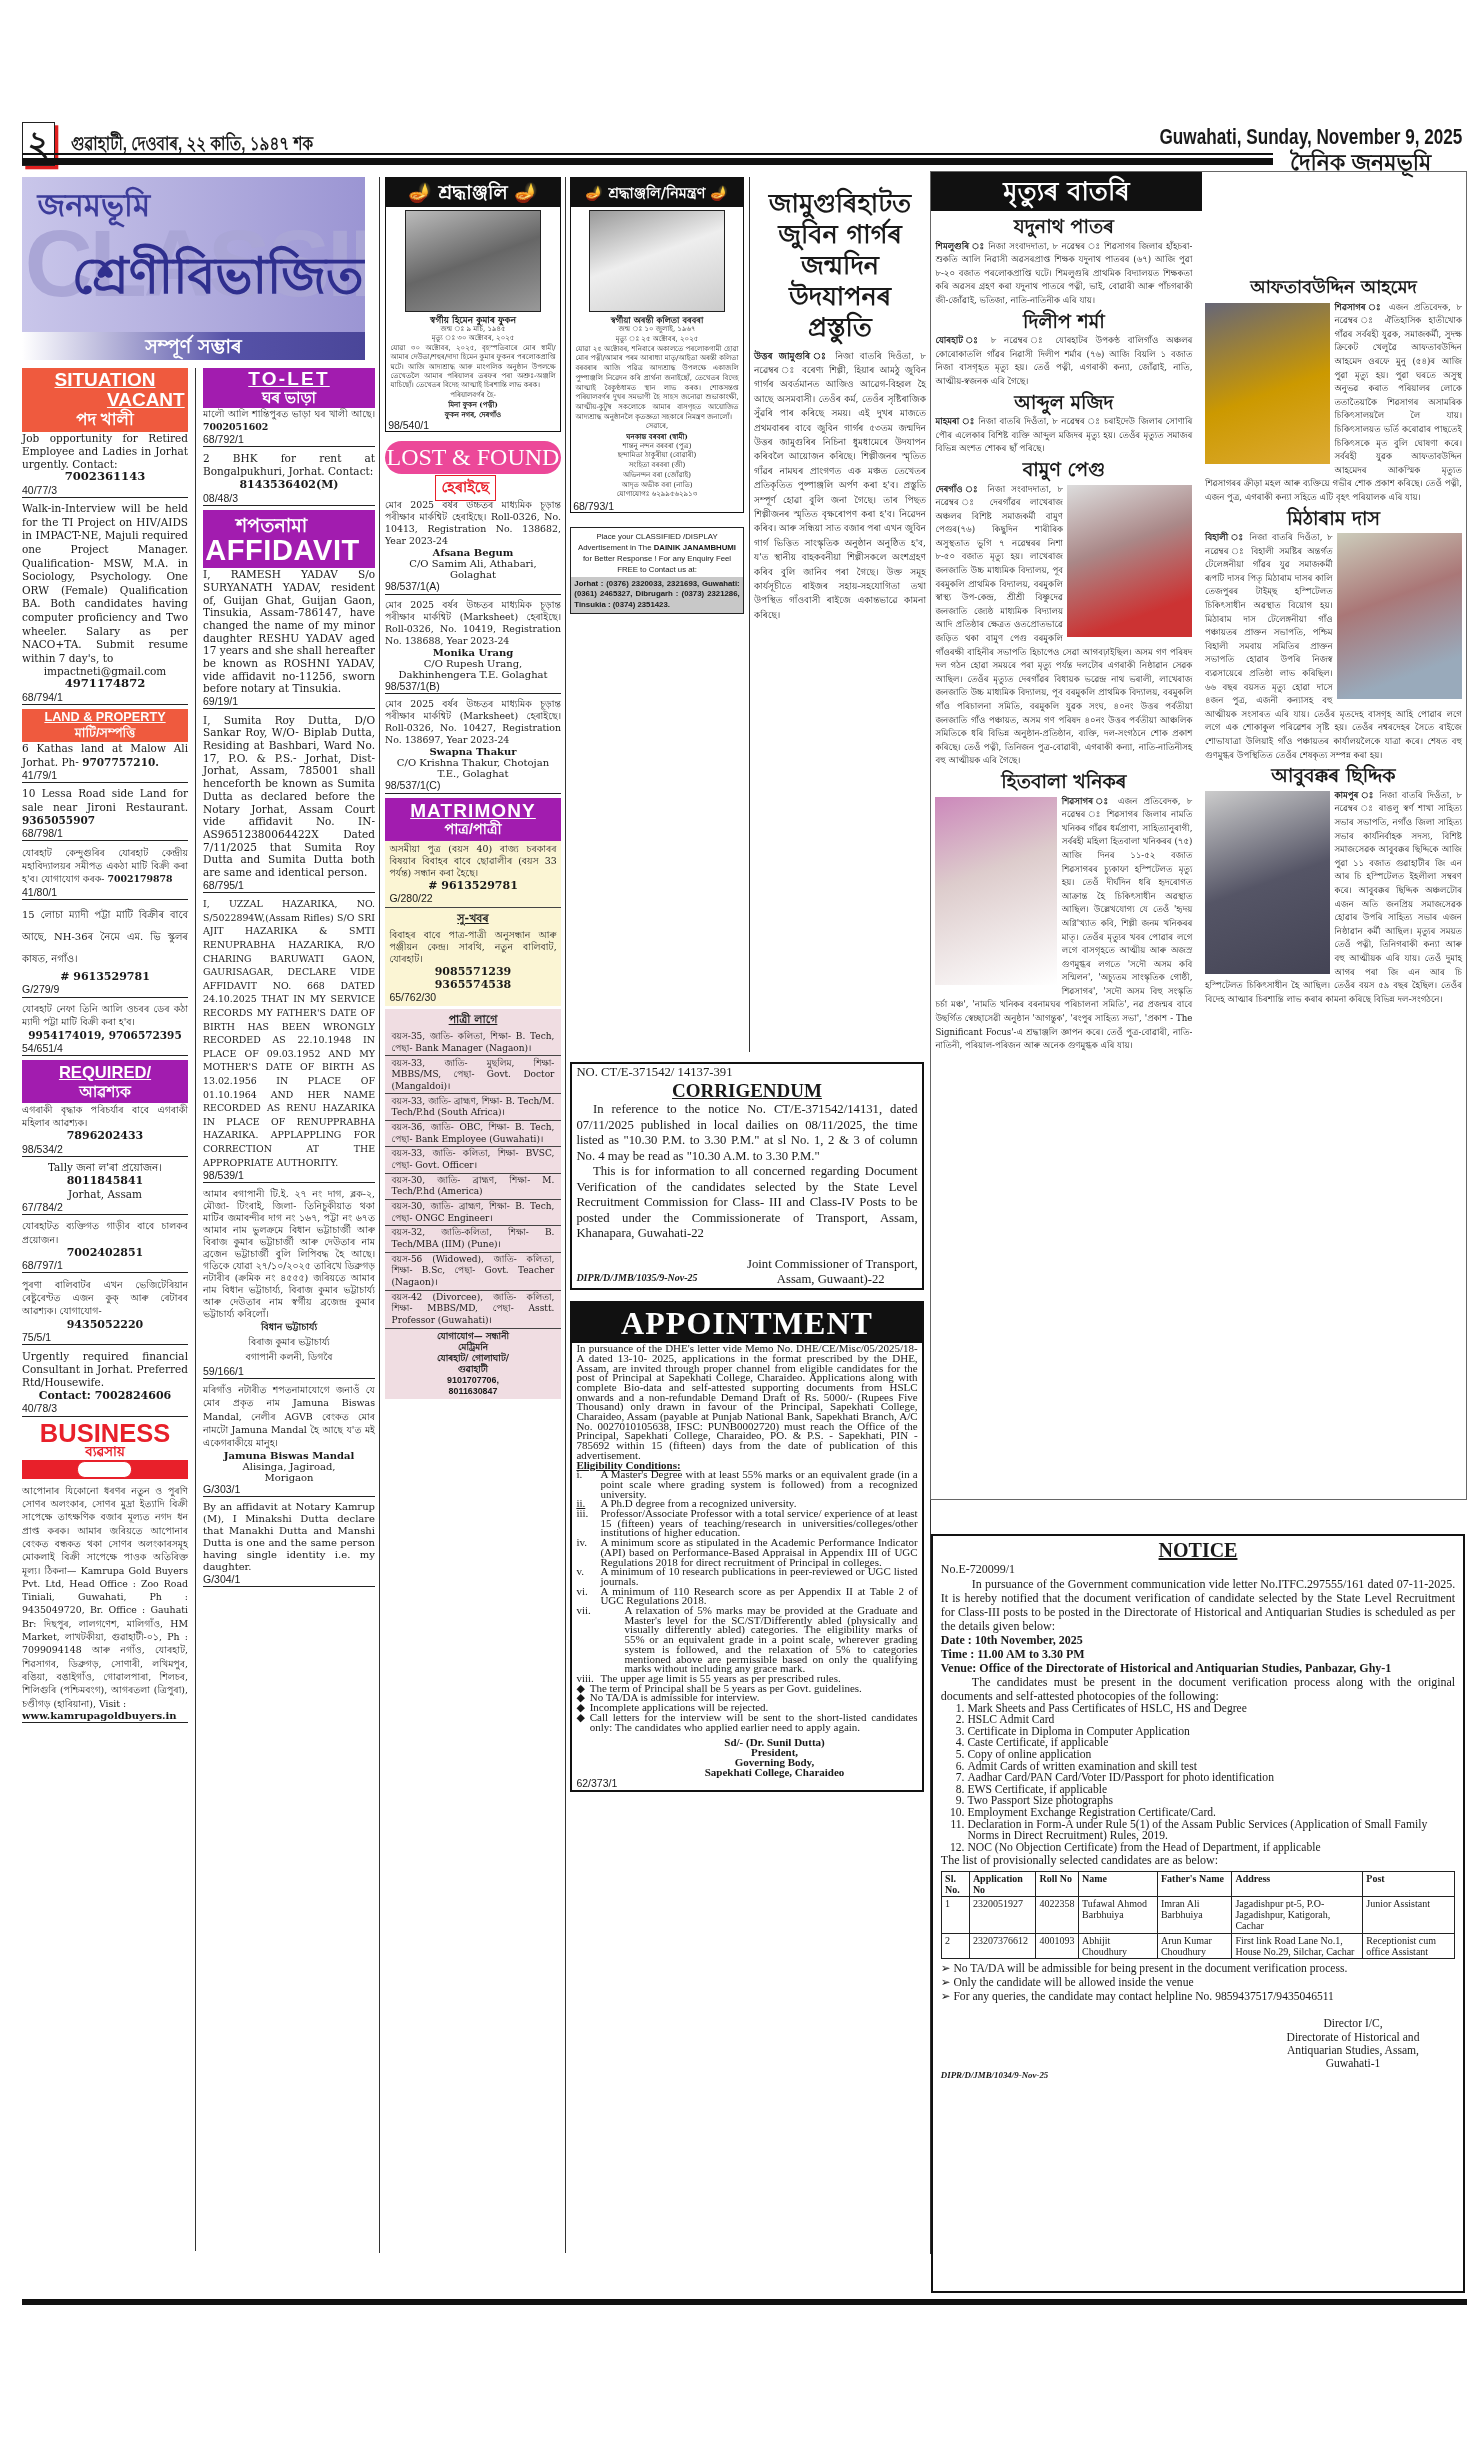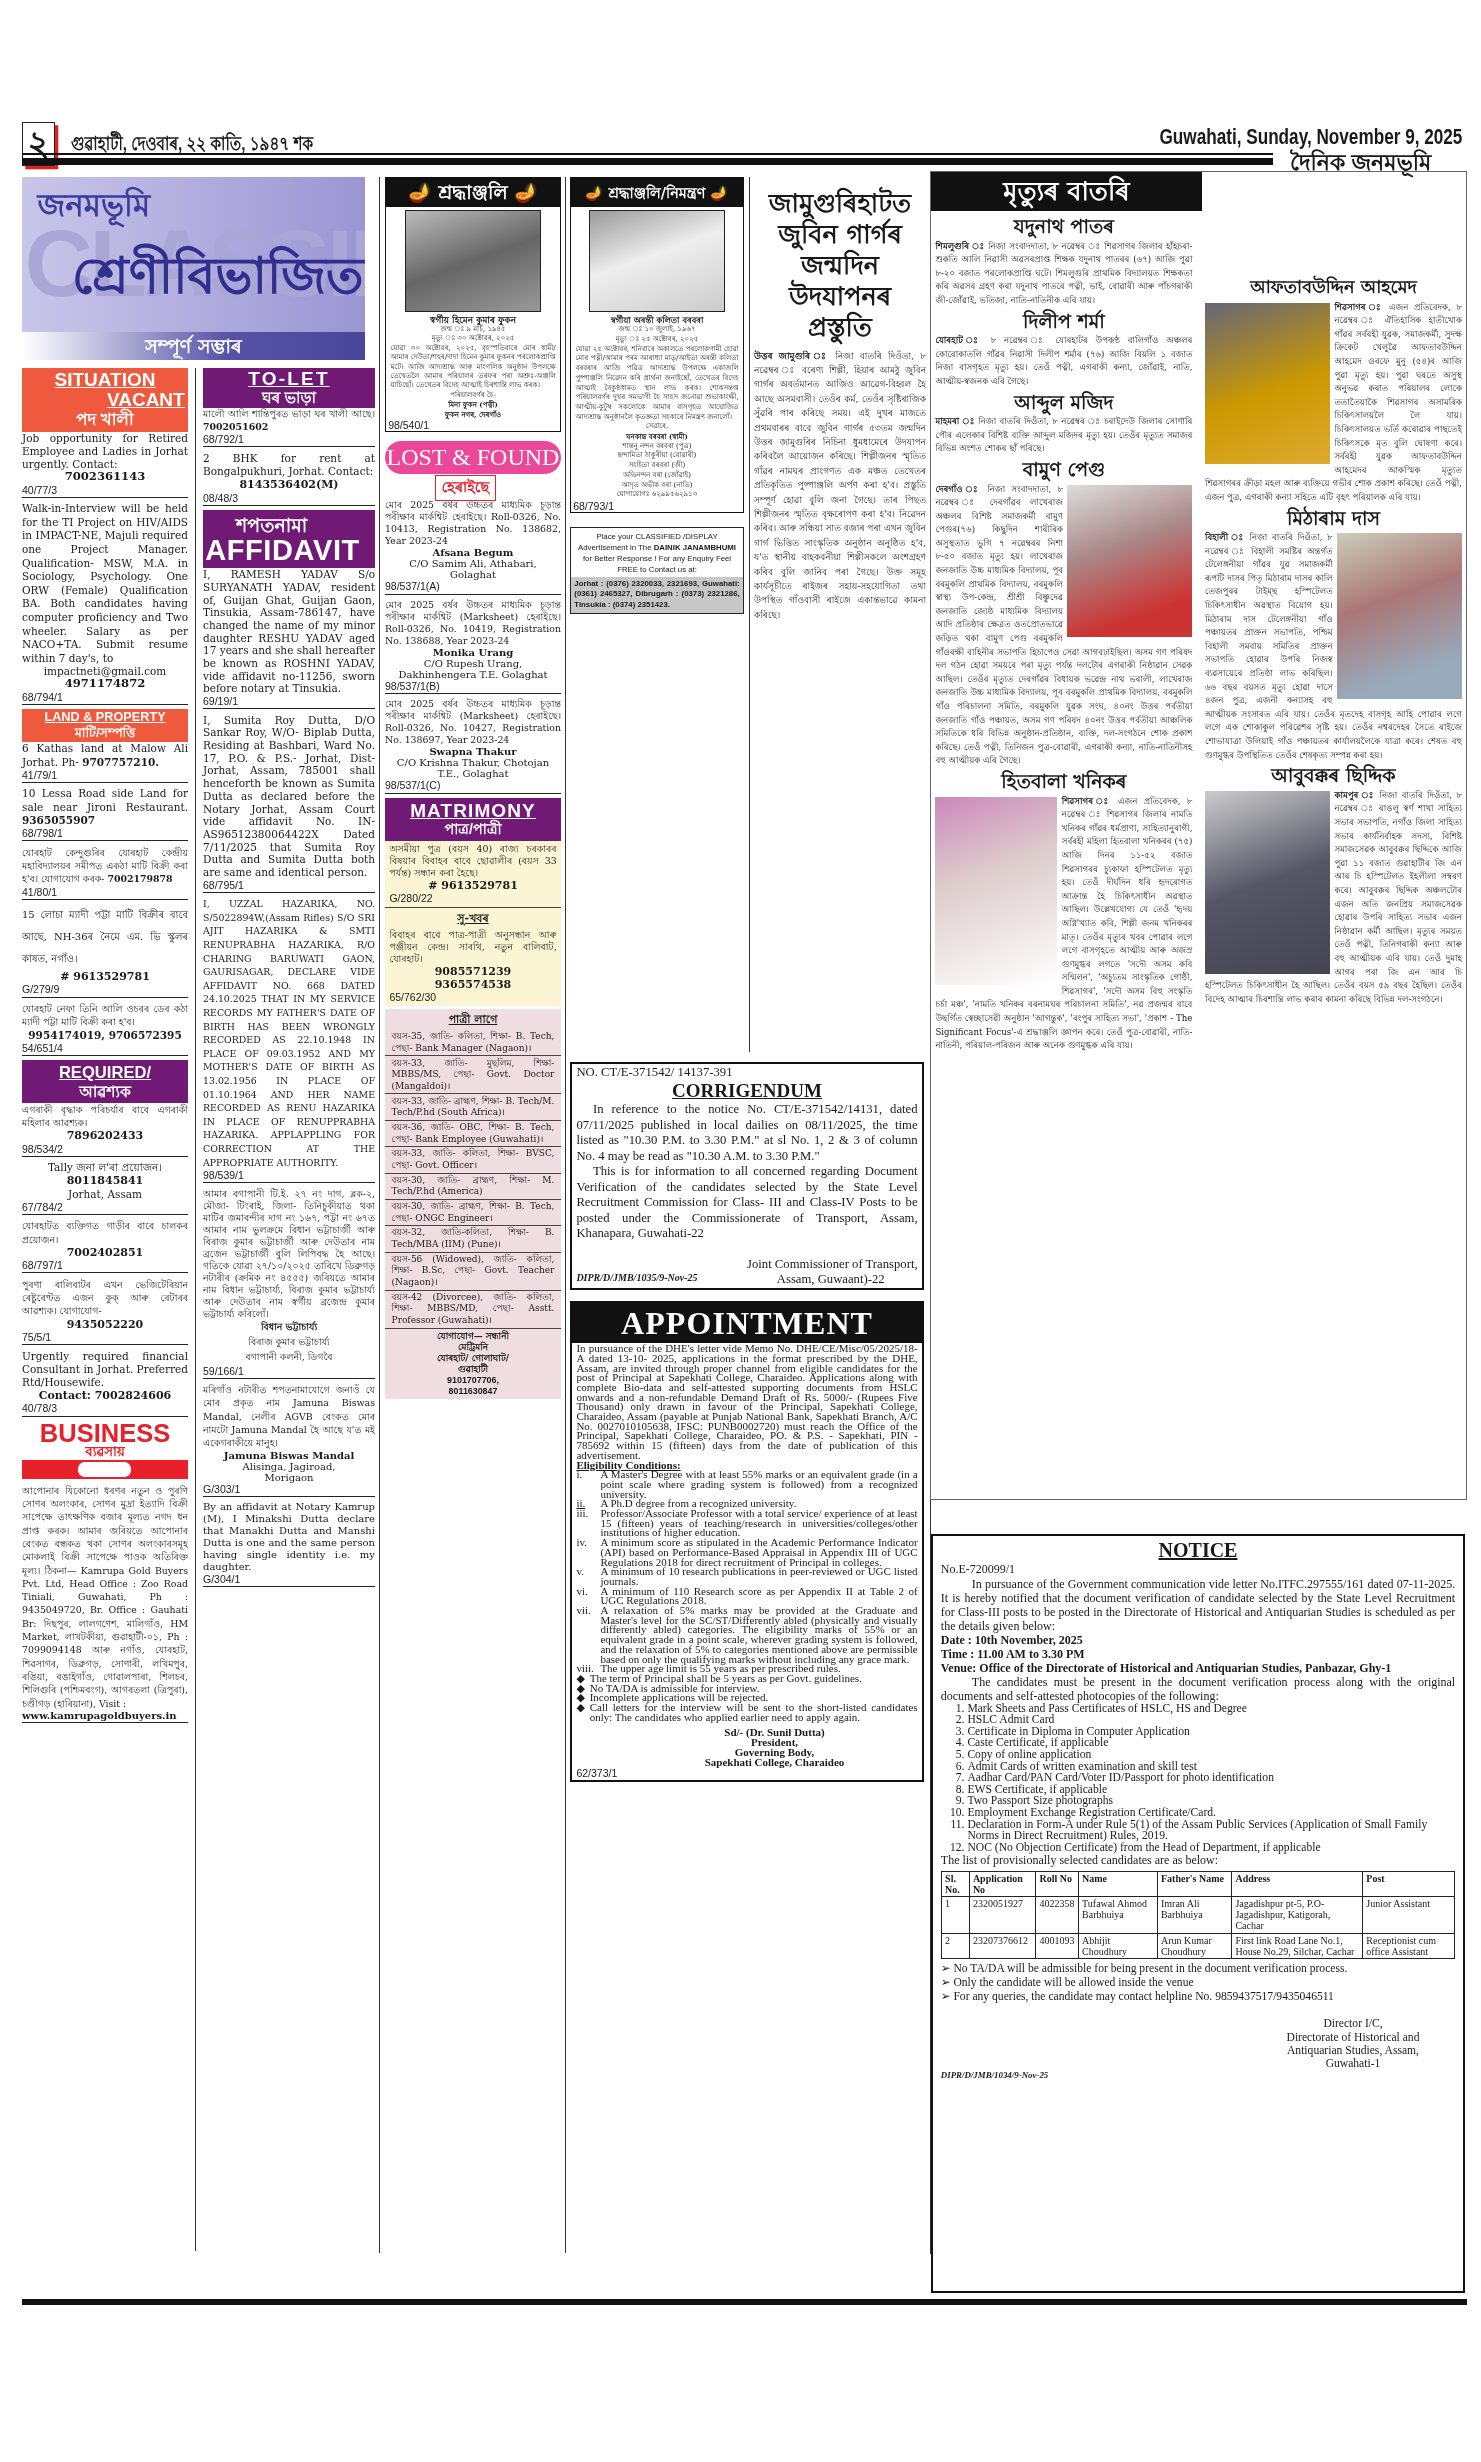--- a/index.html
+++ b/index.html
@@ -27,21 +27,21 @@
             background: linear-gradient(90deg, #c9c6ea, #9b95d3); overflow: hidden; }
   .banner .ghost { position: absolute; left: 2.8px; top: 33px; font-size: 94px; font-weight: bold; color: #aaa6d6; font-family: "Liberation Sans", sans-serif; letter-spacing: -3.3px; }
   .banner .t1 { position: absolute; left: 15.5px; top: 4.4px; font-size: 31px; font-weight: bold; color: #3c3c9a; }
   .banner .t2 { position: absolute; left: 50px; top: 61px; font-size: 50px; font-weight: bold; color: #2f2f8e; }
   .banner .t3 { position: absolute; left: 0; bottom: 0; width: 100%; height: 28px; background: linear-gradient(90deg, #ffffff, #5652a8 60%, #4a4699);
                 color: #fff; font-size: 19px; text-align: center; line-height: 28px; font-weight: bold; }
 
   .hdr { color: #fff; text-align: center; font-family: "Liberation Sans", sans-serif; font-weight: bold; }
   .hdr .en { text-decoration: underline; display: block; }
   .orange { background: #ef5a3e; }
-  .red { background: #701a75; }
+  .red { background: #a21caf; }
 
   .ad { font-size: 17px; line-height: 20.5px; text-align: justify; }
   .ad b { font-weight: bold; }
   .code { font-family: "Liberation Sans", sans-serif; font-size: 10.5px; line-height: 12px; }
   .sep { border-bottom: 1.1px solid #222; margin-bottom: 4.4px; padding-bottom: 1.1px; }
   .center { text-align: center; }
   .phone { font-weight: bold; text-align: center; font-size: 20px; line-height: 22px; }
 
   
   .obit { border: 1.7px solid #111; background: #fff; }
@@ -382,21 +382,21 @@
         <span style="text-align:justify;">A minimum score as stipulated in the Academic Performance Indicator (API) based on Performance-Based Appraisal in Appendix III of UGC Regulations 2018 for direct recruitment of Principal in colleges.</span>
       </div>
     <div style="display:flex;">
         <span style="width:24px;flex:none;">v.</span>
         <span style="text-align:justify;">A minimum of 10 research publications in peer-reviewed or UGC listed journals.</span>
       </div>
     <div style="display:flex;">
         <span style="width:24px;flex:none;">vi.</span>
         <span style="text-align:justify;">A minimum of 110 Research score as per Appendix II at Table 2 of UGC Regulations 2018.</span>
       </div>
-    <div style="display:flex;">
+    <div style="display:flex;gap:24px;">
         <span style="width:24px;flex:none;">vii.</span>
         <span style="text-align:justify;">A relaxation of 5% marks may be provided at the Graduate and Master's level for the SC/ST/Differently abled (physically and visually differently abled) categories. The eligibility marks of 55% or an equivalent grade in a point scale, wherever grading system is followed, and the relaxation of 5% to categories mentioned above are permissible based on only the qualifying marks without including any grace mark.</span>
       </div>
     <div style="display:flex;">
         <span style="width:24px;flex:none;">viii.</span>
         <span style="text-align:justify;">The upper age limit is 55 years as per prescribed rules.</span>
       </div>
     <div style="display:flex;">
         <span style="width:13.3px;flex:none;">◆</span>
         <span style="text-align:justify;">The term of Principal shall be 5 years as per Govt. guidelines.</span>

